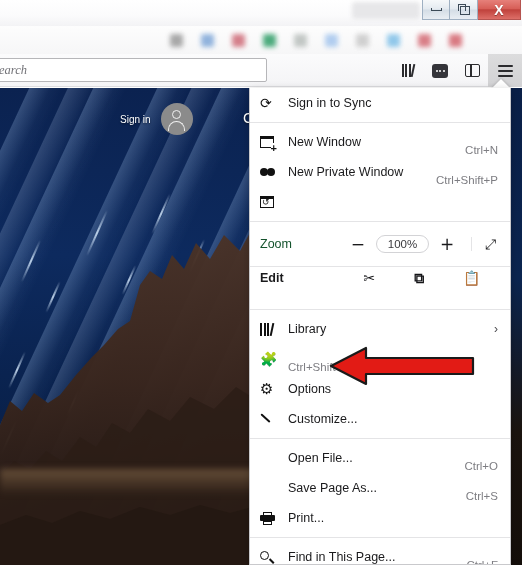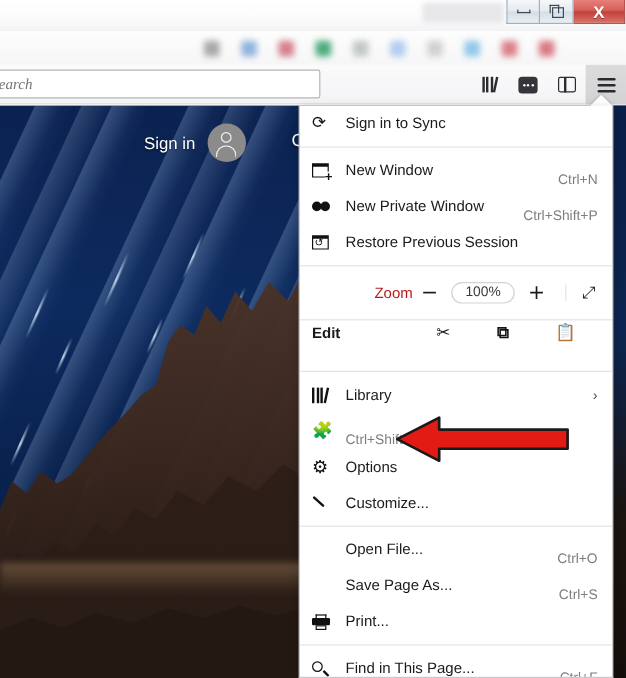--- a/index.html
+++ b/index.html
@@ -226,21 +226,21 @@
   }
   .signin-row {
     position: absolute;
     left: 120px; top: 15px;
     display: flex;
     align-items: center;
     gap: 10px;
   }
   .signin-label {
     color: #ffffff;
-    font-size: 14px;
+    font-size: 10px;
     font-family: "Liberation Sans", sans-serif;
     text-shadow: 0 1px 2px rgba(0,0,0,.5);
   }
   .avatar {
     width: 32px; height: 32px;
     border-radius: 50%;
     background: #8b8b8b;
     display: flex; align-items: center; justify-content: center;
     position: relative;
   }
@@ -451,21 +451,21 @@
   }
 
   
   .zoom-row {
     height: 36px;
     display: flex;
     align-items: center;
     padding: 0 10px 0 10px;
     box-sizing: border-box;
   }
-  .zoom-row .zlbl { width: 84px; color: #b91c1c; text-align: right; }
+  .zoom-row .zlbl { width: 84px; color: #14532d; }
   .zoom-ctrls {
     flex: 1;
     display: flex;
     align-items: center;
     justify-content: space-around;
   }
   .zbtn {
     font-size: 17px;
     color: #1a1a1c;
     line-height: 1;
@@ -647,21 +647,20 @@
             <b></b>
           </span>
         </span>
       <span class="lbl">New Private Window</span>
       <span class="sc">Ctrl+Shift+P</span>
     </div>
     <div class="mi">
       <span class="ico">
           <span class="g-restore"></span>
         </span>
-      <span class="lbl">Restore Previous Session</span>
     </div>
 
     <div class="sep"></div>
 
     <div class="zoom-row">
       <span class="zlbl">Zoom</span>
       <span class="zoom-ctrls">
         <span class="zbtn">−</span>
         <span class="zval">100%</span>
         <span class="zbtn">+</span>

